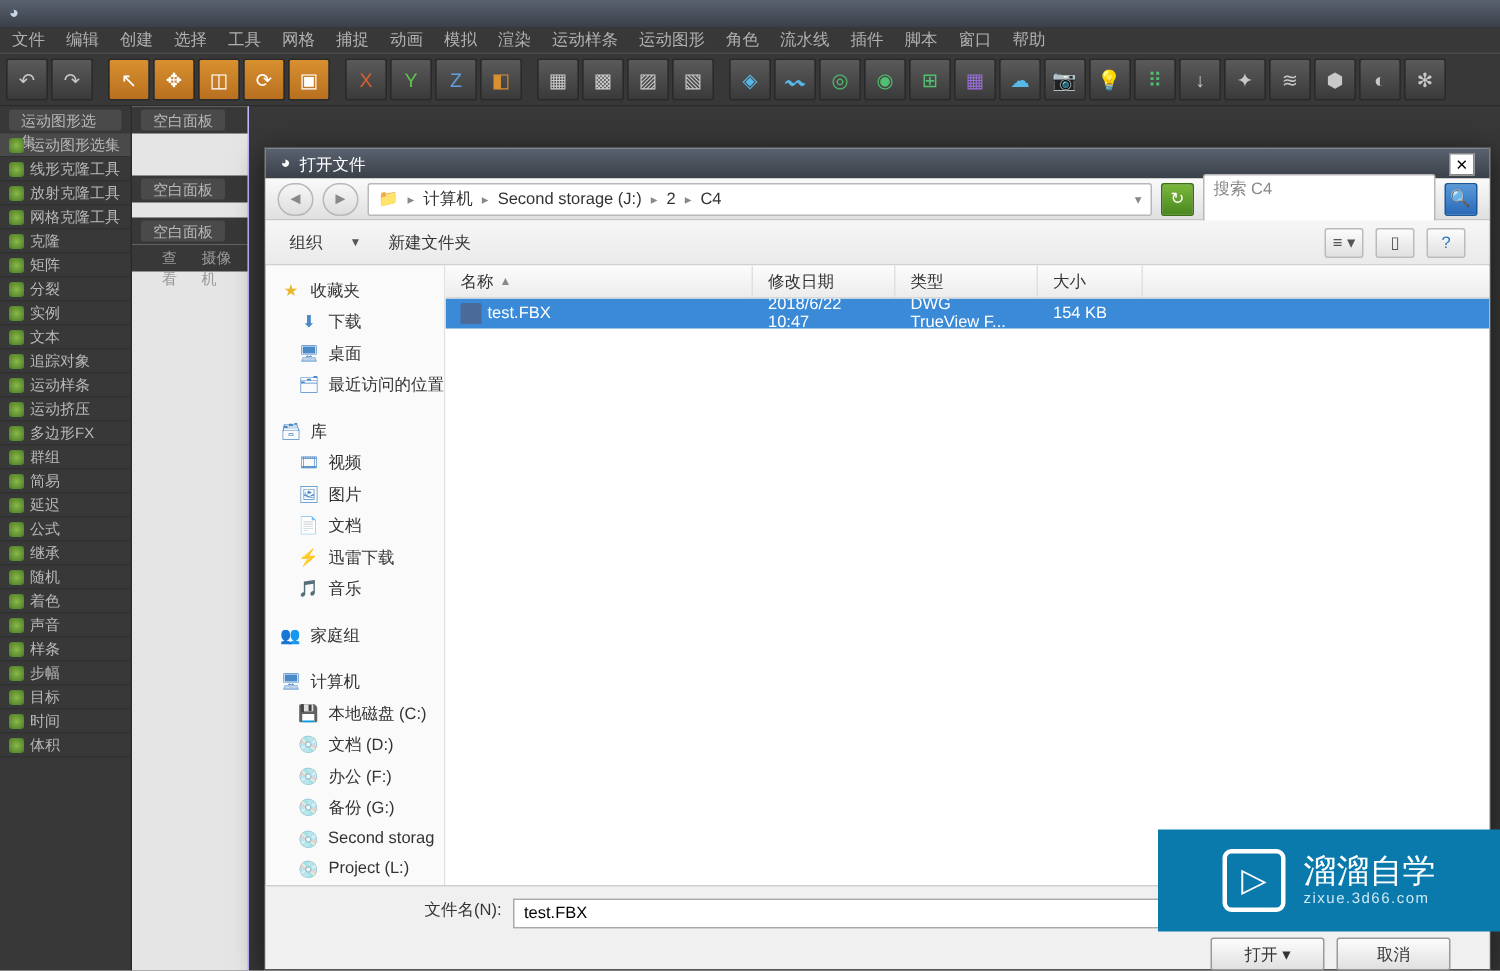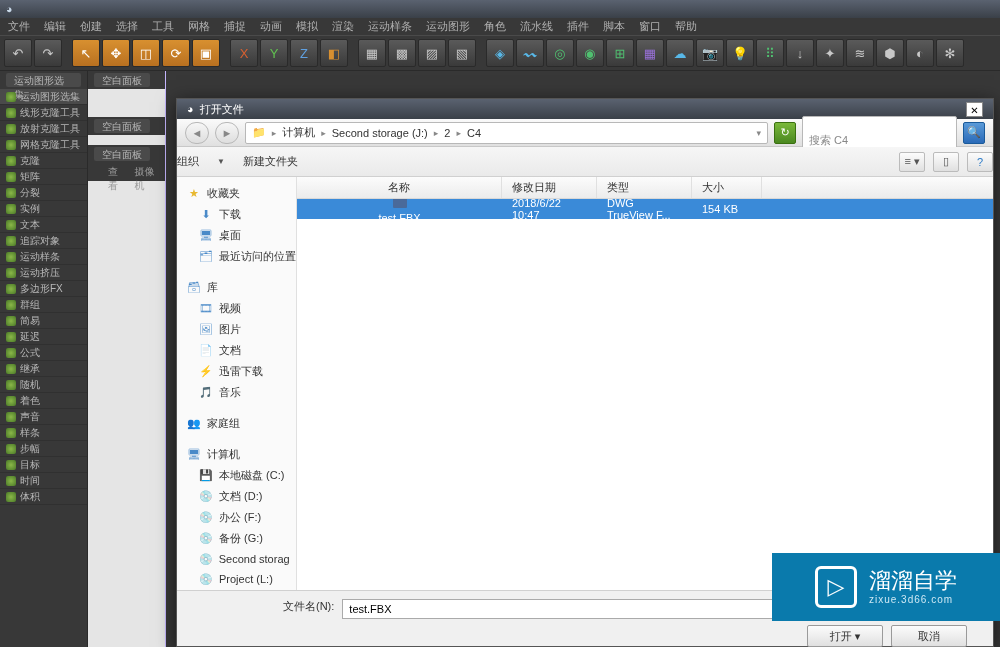--- a/index.html
+++ b/index.html
@@ -30,38 +30,38 @@
     
     .file-dialog { position: absolute; left: 176px; top: 98px; right: 6px; bottom: 0; background: #fff; border: 1px solid #555; box-shadow: 0 4px 18px rgba(0,0,0,0.6); display: flex; flex-direction: column; }
     .fd-title { height: 20px; background: linear-gradient(#5a6270, #3a4048); color: #fff; font-size: 11px; padding: 2px 10px; display: flex; align-items: center; justify-content: space-between; }
     .fd-close { width: 17px; height: 15px; background: #fff; color: #000; text-align: center; font-size: 10px; line-height: 15px; border: 1px solid #888; cursor: default; }
     
     .fd-nav { height: 28px; background: linear-gradient(#fafafa,#e0e0e0); border-bottom: 1px solid #c8c8c8; display: flex; align-items: center; gap: 6px; padding: 0 8px; font-size: 11px; color: #333; }
     .nav-btn { width: 24px; height: 22px; background: linear-gradient(#f6f6f6,#dedede); border: 1px solid #b8b8b8; border-radius: 11px; display: flex; align-items: center; justify-content: center; color: #888; }
     .breadcrumb { flex: 1; height: 22px; background: #fff; border: 1px solid #b8b8b8; display: flex; align-items: center; padding: 0 6px; gap: 6px; border-radius: 2px; }
     .bc-sep { color: #888; font-size: 9px; }
     .refresh-btn { width: 22px; height: 22px; background: linear-gradient(#7ab83a,#4a8820); border: 1px solid #3a7010; border-radius: 2px; color: #fff; display: flex; align-items: center; justify-content: center; font-size: 11px;}
-    .search-box { width: 155px; height: 22px; background: #fff; border: 1px solid #b8b8b8; padding: 16px 6px; font-size: 11px; color: #888; display: flex; align-items: flex-start; border-radius: 2px;}
+    .search-box { width: 155px; height: 22px; background: #fff; border: 1px solid #b8b8b8; padding: 16px 6px; font-size: 11px; color: #888; display: flex; align-items: flex-end; border-radius: 2px;}
     .search-btn { width: 22px; height: 22px; background: linear-gradient(#5a9ad8,#2a6ab8); border-radius: 2px; border:1px solid #1a5a9a; color: #fff; display:flex; align-items:center; justify-content:center;}
     
-    .fd-toolbar { height: 30px; background: linear-gradient(#f6f6f6,#eaeaea); border-bottom: 1px solid #d0d0d0; display: flex; align-items: center; padding: 0 0; font-size: 11px; color: #333; gap: 18px; }
+    .fd-toolbar { height: 30px; background: linear-gradient(#f6f6f6,#eaeaea); border-bottom: 1px solid #d0d0d0; display: flex; align-items: center; padding: 0 16px; font-size: 11px; color: #333; gap: 18px; }
     .fd-toolbar .right { margin-left: auto; display: flex; gap: 8px; align-items: center; }
     .small-btn { width: 26px; height: 20px; background: linear-gradient(#fcfcfc,#e0e0e0); border: 1px solid #bbb; border-radius: 2px; display:flex; align-items:center; justify-content:center; color:#555; font-size:11px;}
     
     .fd-body { flex: 1; display: flex; overflow: hidden; }
     .fd-tree { width: 120px; background: #fafafa; border-right: 1px solid #e0e0e0; padding: 6px 0; font-size: 11px; color: #333; overflow: hidden; }
     .tree-group { margin-bottom: 10px; }
     .tree-header { padding: 3px 10px; display: flex; align-items: center; gap: 6px; font-weight: normal; }
     .tree-item { padding: 3px 10px 3px 22px; display: flex; align-items: center; gap: 6px; white-space: nowrap;}
     .ticon { width: 14px; height: 14px; display: inline-flex; align-items: center; justify-content: center; font-size: 11px; }
     
     .fd-list { flex: 1; background: #fff; display: flex; flex-direction: column; }
     .list-header { height: 22px; background: linear-gradient(#fcfcfc,#ececec); border-bottom: 1px solid #d8d8d8; display: flex; font-size: 11px; color: #333; }
     .col { padding: 3px 10px; border-right: 1px solid #e0e0e0; display: flex; align-items: center; gap: 4px;}
-    .col-name { width: 205px; flex-direction: column; } .col-date { width: 95px; } .col-type { width: 95px; } .col-size { flex: 0 0 70px; }
+    .col-name { width: 205px; } .col-date { width: 95px; } .col-type { width: 95px; } .col-size { flex: 0 0 70px; }
     
     .list-rows { flex: 1; overflow: auto; }
     .file-row { height: 20px; display: flex; font-size: 11px; align-items: center; }
     .file-row.selected { background: #3a8ad8; color: #fff; }
     .file-row .col { border: none; }
     .file-icon { width: 14px; height: 14px; background: #4a6a9a; display:inline-block; border-radius:1px; }
     
     .fd-footer { height: 56px; background: #f0f0f0; border-top: 1px solid #d0d0d0; padding: 8px 16px; font-size: 11px; }
     .footer-row { display: flex; align-items: flex-start; gap: 8px; margin-bottom: 6px; }
     .footer-label { color: #333; }

